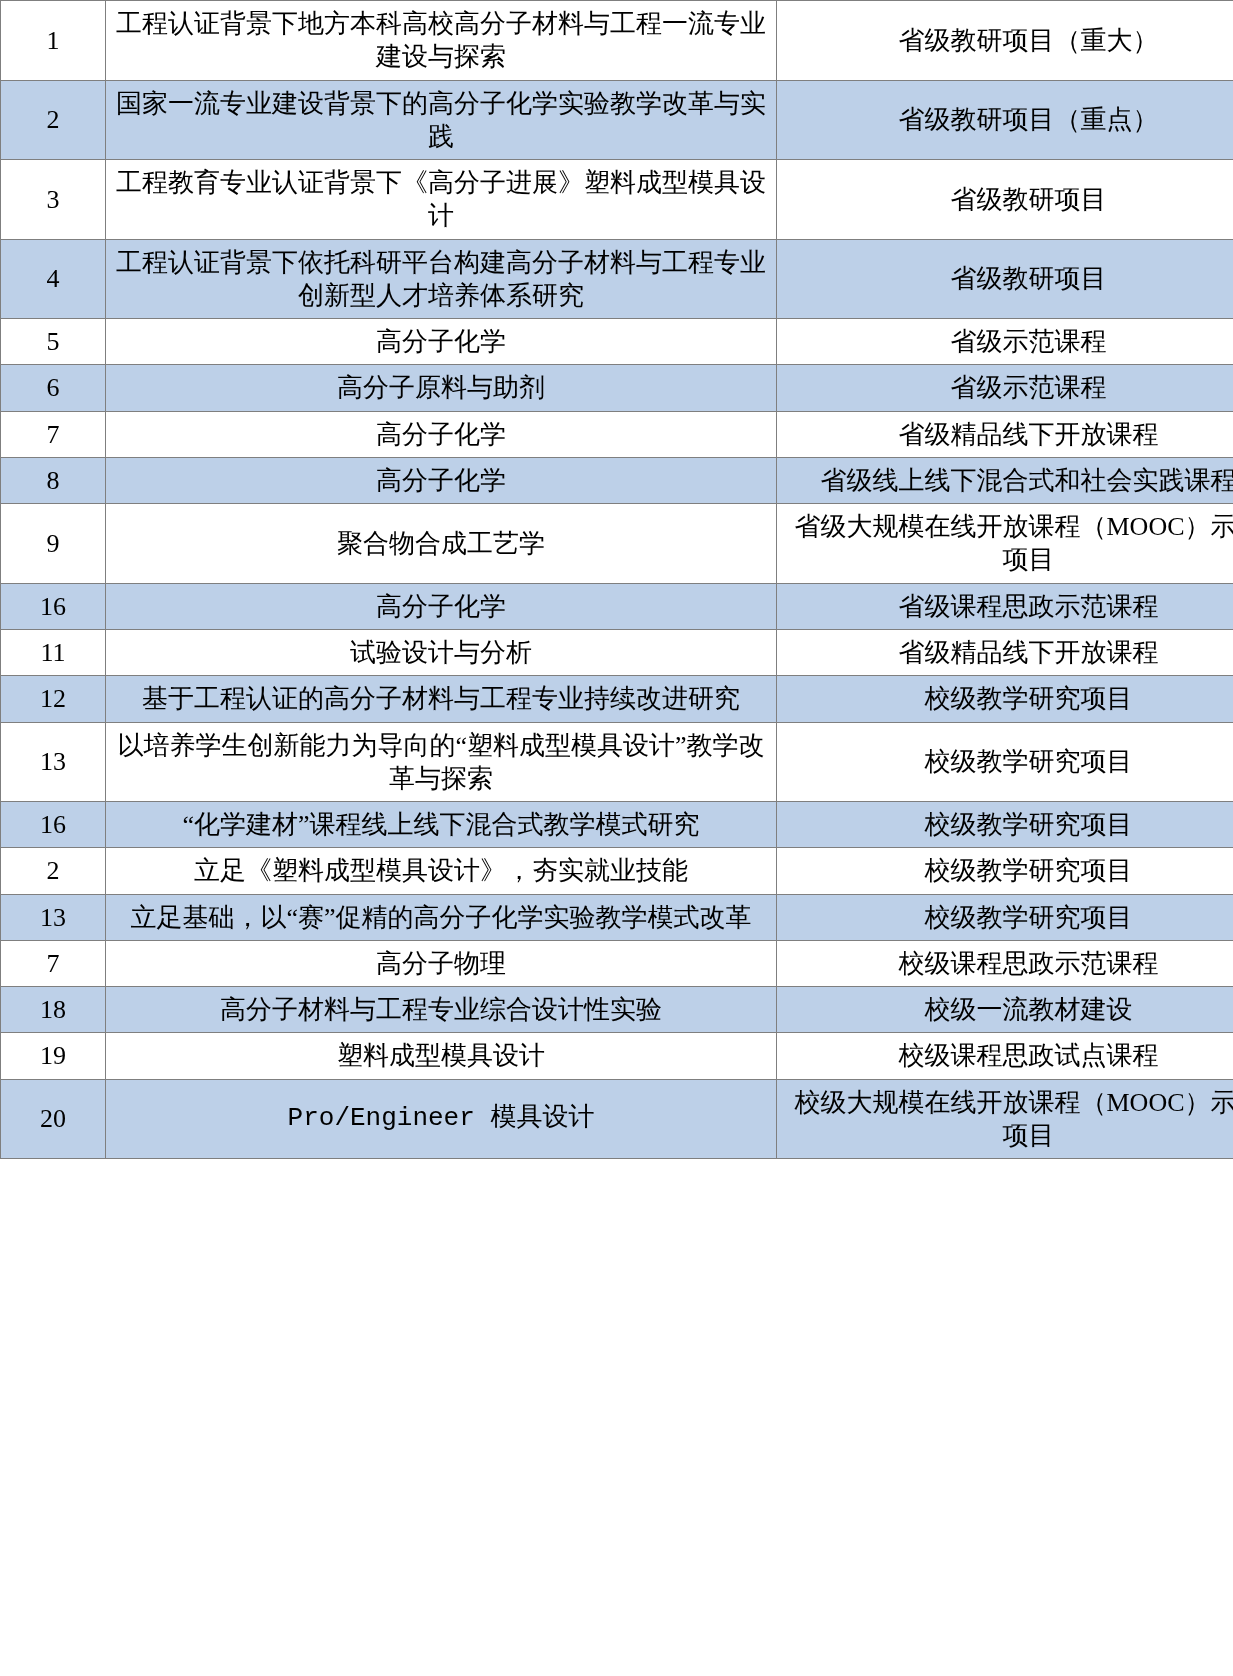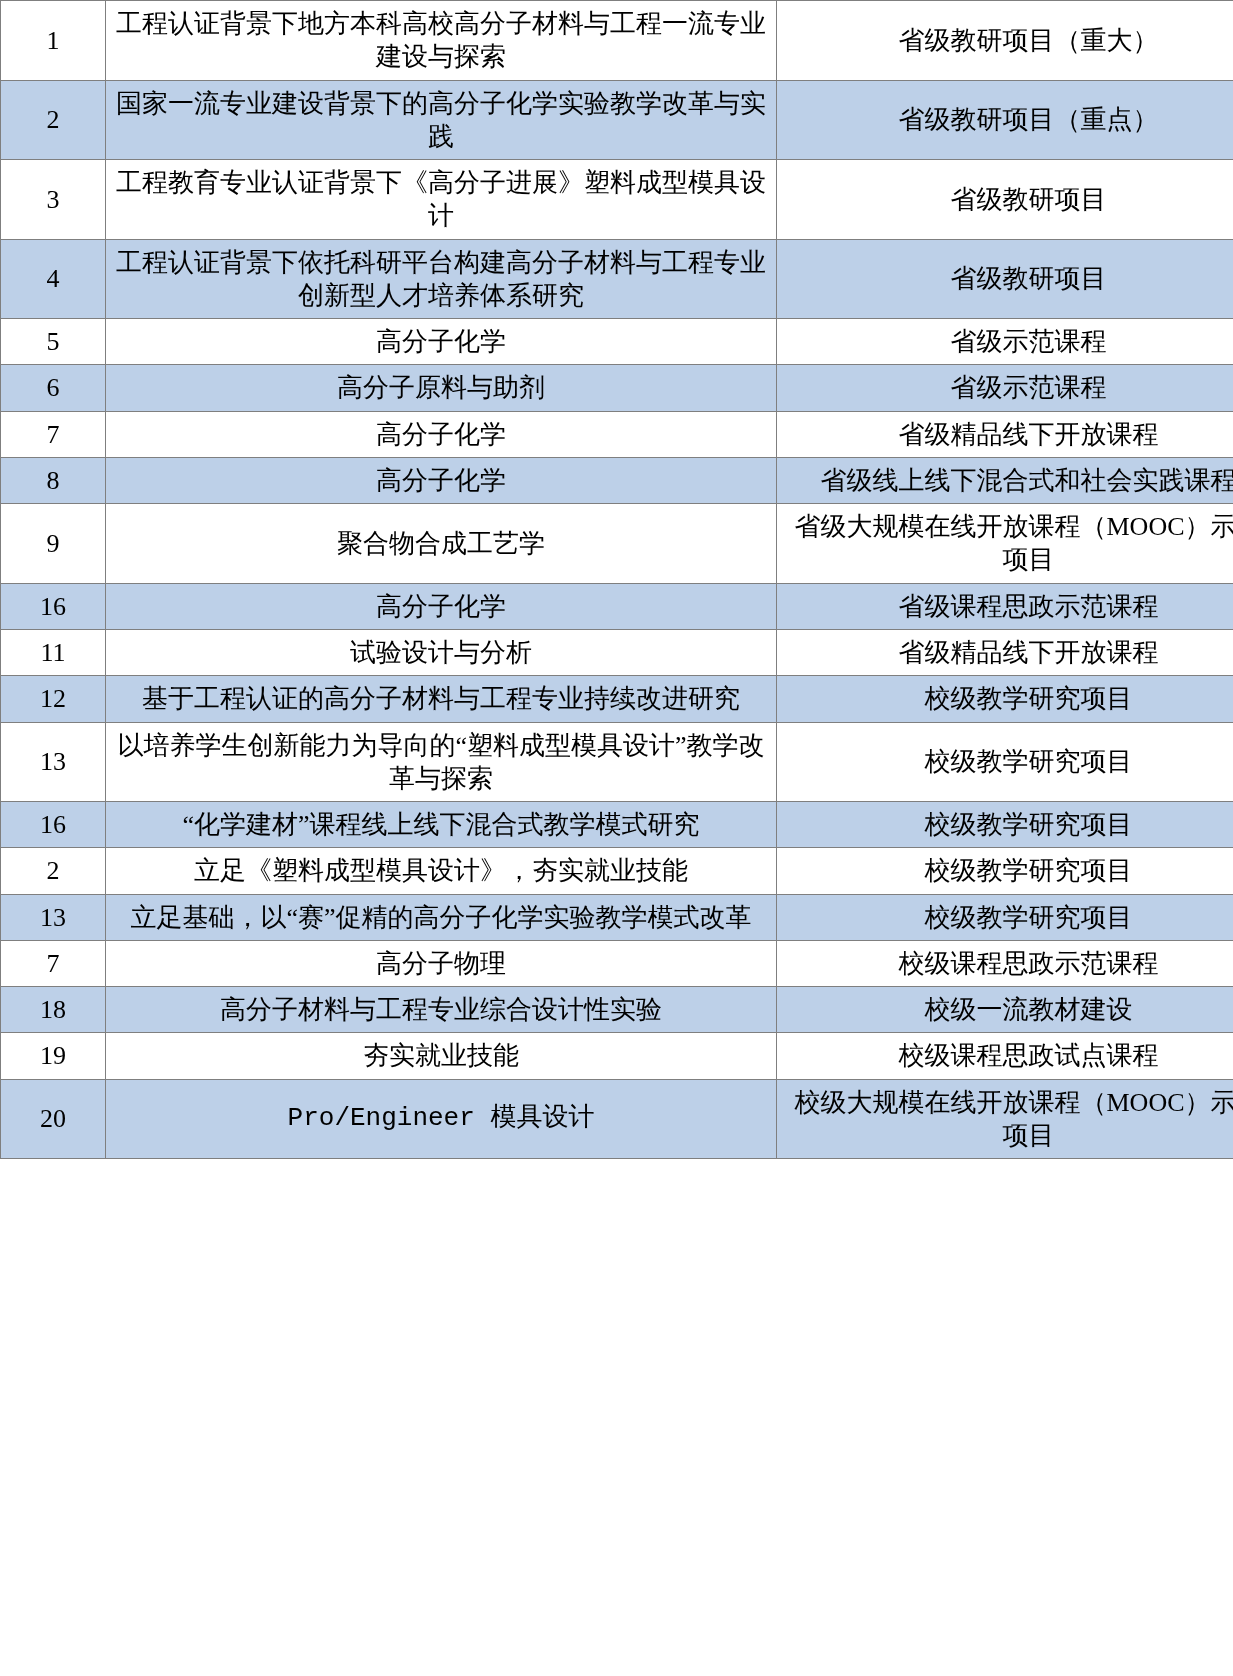--- a/index.html
+++ b/index.html
@@ -142,21 +142,21 @@
           <td class="col-name">高分子物理</td>
           <td class="col-category">校级课程思政示范课程</td>
         </tr>
         <tr class="row-even">
           <td class="col-index">18</td>
           <td class="col-name">高分子材料与工程专业综合设计性实验</td>
           <td class="col-category">校级一流教材建设</td>
         </tr>
         <tr class="row-odd">
           <td class="col-index">19</td>
-          <td class="col-name">夯实就业技能</td>
+          <td class="col-name">塑料成型模具设计</td>
           <td class="col-category">校级课程思政试点课程</td>
         </tr>
         <tr class="row-even">
           <td class="col-index">20</td>
           <td class="col-name mono-name">Pro/Engineer 模具设计</td>
           <td class="col-category">校级大规模在线开放课程（MOOC）示范项目</td>
         </tr>
       </tbody>
   </table>
 </div>

